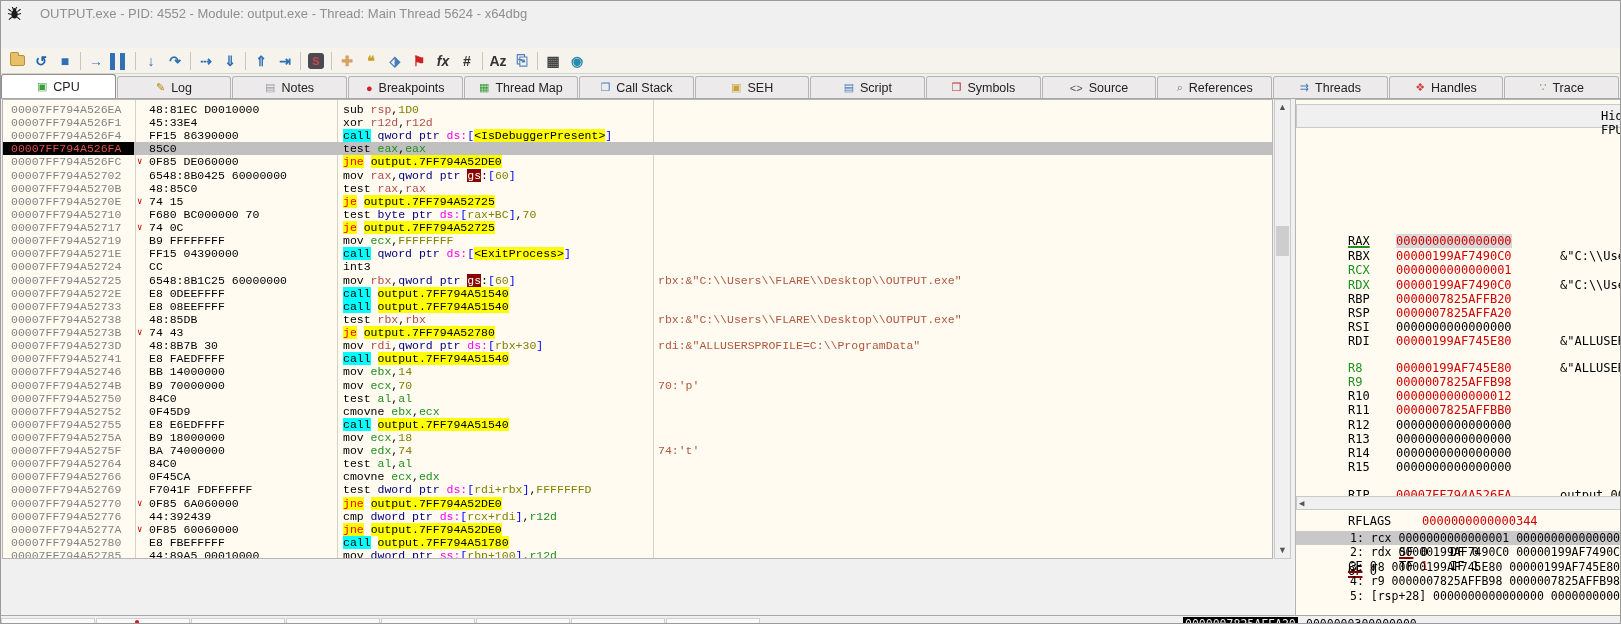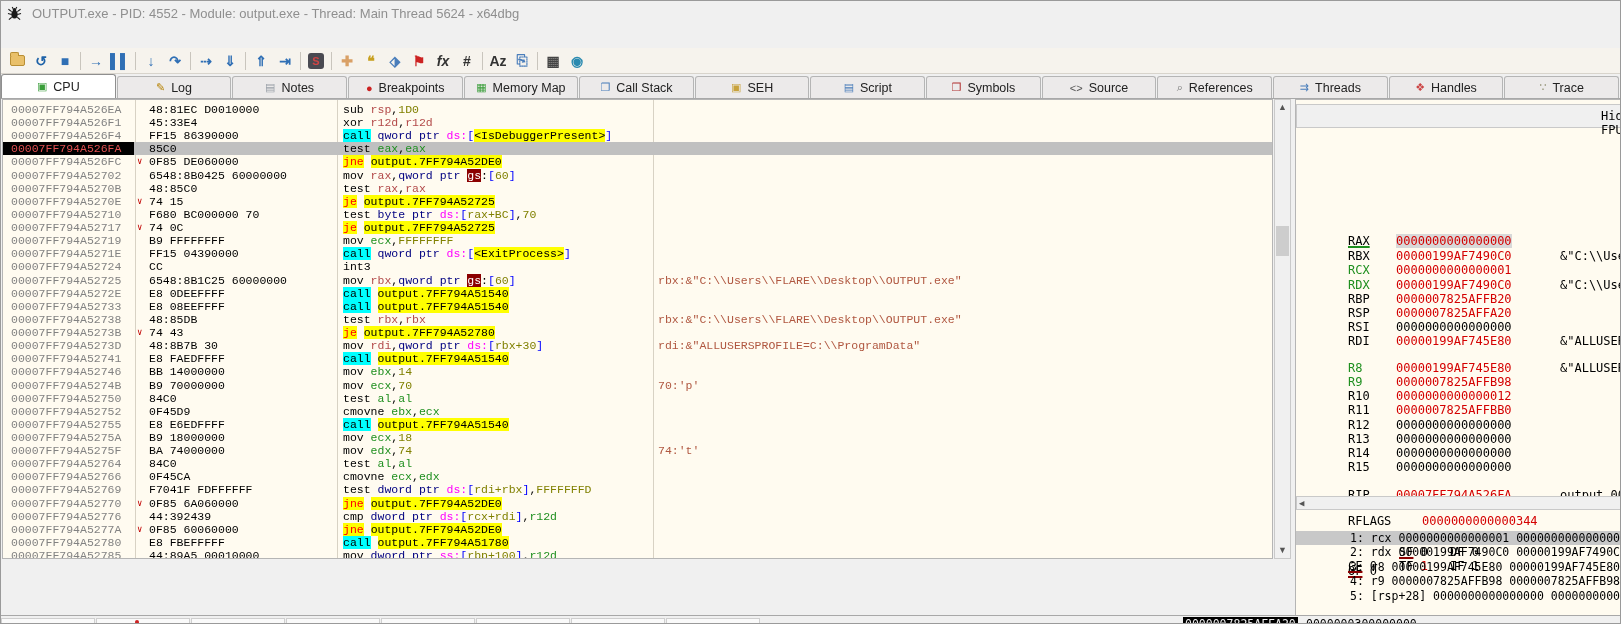--- a/index.html
+++ b/index.html
@@ -4,21 +4,21 @@
 <style>
   * { margin:0; padding:0; box-sizing:border-box; }
   html,body { width:1621px; height:624px; overflow:hidden; background:#e8e8e8;
               font-family:"Liberation Sans", sans-serif; }
   #app { position:relative; width:1621px; height:624px; background:#f0f0f0; overflow:hidden;
          border:1px solid #9a9a9a; }
 
   
   .titlebar { position:absolute; left:0; top:0; width:100%; height:24px; background:#f0f0f0;
               display:flex; align-items:center; padding-left:6px; }
-  .titlebar .ttl { color:#8f8f8f; font-size:13px; margin-left:10px; white-space:nowrap; }
+  .titlebar .ttl { color:#8f8f8f; font-size:13px; margin-left:18px; white-space:nowrap; }
   .menubar { position:absolute; left:0; top:24px; width:100%; height:23px; background:#f9f9f9;
              display:flex; align-items:center; font-size:12.5px; color:#222; }
   .menubar .mi { padding:3px 10px; }
   .menubar .mdate { color:#8f8f8f; padding-left:6px; }
   .toolbar { position:absolute; left:0; top:47px; width:100%; height:26px; background:#f6f3ed;
              display:flex; align-items:center; padding-left:4px; border-bottom:1px solid #d8d4cc; }
   .tbi { width:24px; height:20px; display:inline-flex; align-items:center; justify-content:center;
          font-size:14px; font-weight:bold; }
   .tbsep { width:1px; height:18px; background:#c9c5bd; margin:0 3px; }
   .ic-folder { width:15px; height:11px; background:#e9c06a; border:1px solid #b98f35; border-radius:2px; position:relative; }
@@ -170,21 +170,21 @@
       <div class="tab">
         <span class="tic" style="color: rgb(154, 160, 168);">▤</span>
         <span>Notes</span>
       </div>
       <div class="tab">
         <span class="tic" style="color: rgb(204, 34, 34);">●</span>
         <span>Breakpoints</span>
       </div>
       <div class="tab">
         <span class="tic" style="color: rgb(58, 158, 58);">▦</span>
-        <span>Memory Map</span>
+        <span>Thread Map</span>
       </div>
       <div class="tab">
         <span class="tic" style="color: rgb(74, 126, 187);">❐</span>
         <span>Call Stack</span>
       </div>
       <div class="tab">
         <span class="tic" style="color: rgb(200, 162, 60);">▣</span>
         <span>SEH</span>
       </div>
       <div class="tab">

